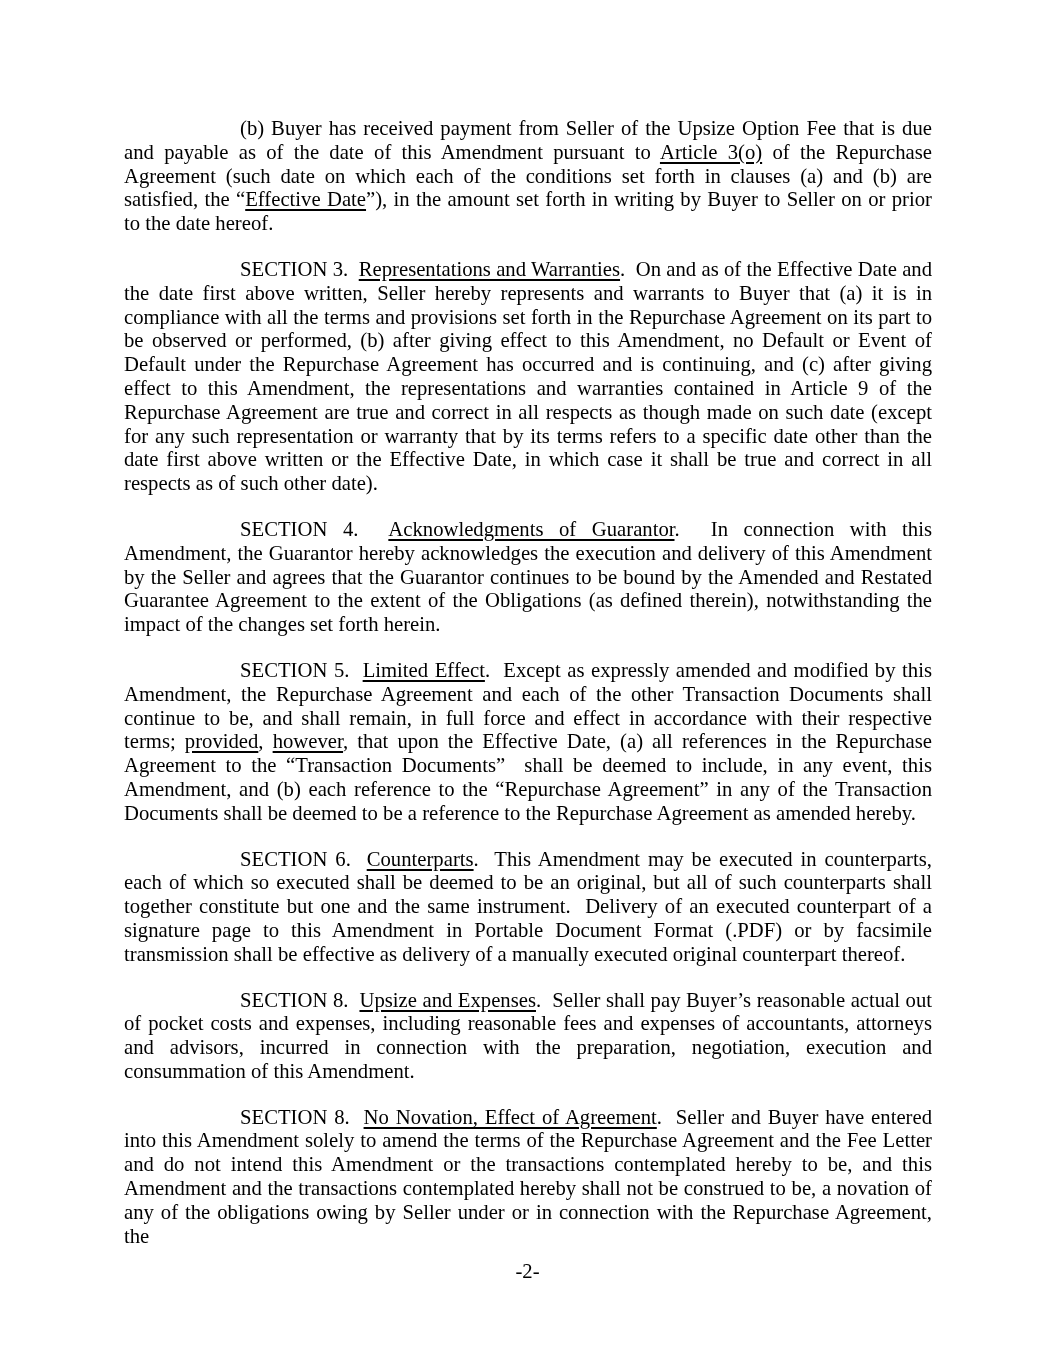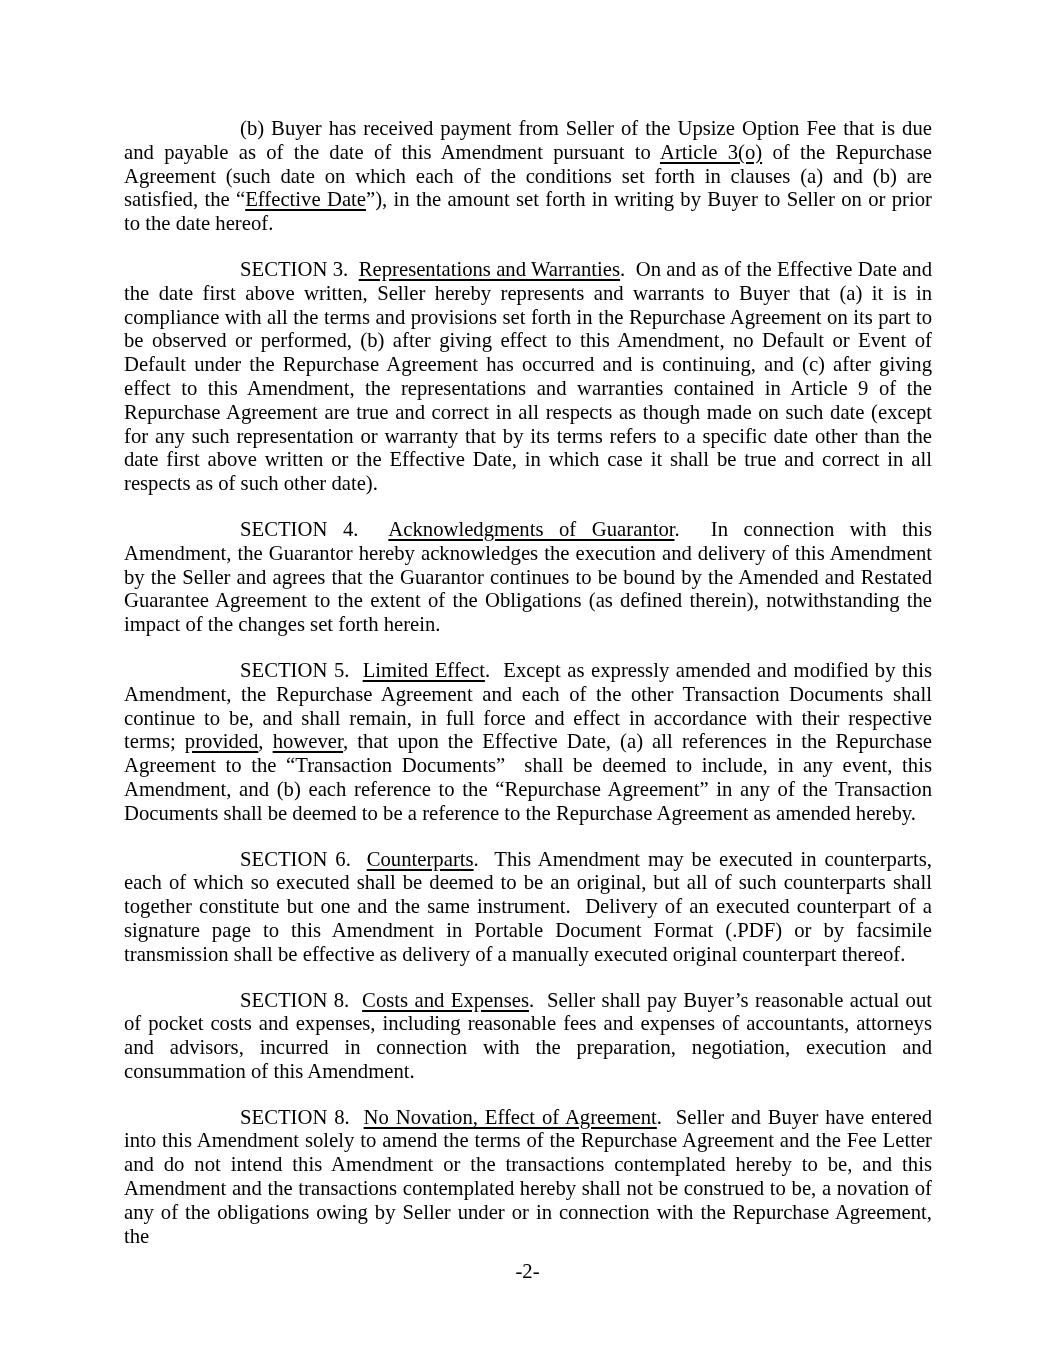--- a/index.html
+++ b/index.html
@@ -55,18 +55,18 @@
 </head>
 <body>
 
 <div class="page">
   <main class="doc-body">
       <p><span>(b) Buyer has received payment from Seller of the Upsize Option Fee that is due and payable as of the date of this Amendment pursuant to </span><span class="u">Article 3(o)</span><span> of the Repurchase Agreement (such date on which each of the conditions set forth in clauses (a) and (b) are satisfied, the “</span><span class="u">Effective Date</span><span>”), in the amount set forth in writing by Buyer to Seller on or prior to the date hereof.</span></p>
       <p><span class="b">SECTION 3.</span><span>&nbsp; </span><span class="u">Representations and Warranties</span><span>.&nbsp; On and as of the Effective Date and the date first above written, Seller hereby represents and warrants to Buyer that (a) it is in compliance with all the terms and provisions set forth in the Repurchase Agreement on its part to be observed or performed, (b) after giving effect to this Amendment, no Default or Event of Default under the Repurchase Agreement has occurred and is continuing, and (c) after giving effect to this Amendment, the representations and warranties contained in Article 9 of the Repurchase Agreement are true and correct in all respects as though made on such date (except for any such representation or warranty that by its terms refers to a specific date other than the date first above written or the Effective Date, in which case it shall be true and correct in all respects as of such other date).</span></p>
       <p><span class="b">SECTION 4.</span><span>&nbsp; </span><span class="u">Acknowledgments of Guarantor</span><span>.&nbsp; In connection with this Amendment, the Guarantor hereby acknowledges the execution and delivery of this Amendment by the Seller and agrees that the Guarantor continues to be bound by the Amended and Restated Guarantee Agreement to the extent of the Obligations (as defined therein), notwithstanding the impact of the changes set forth herein.</span></p>
       <p><span class="b">SECTION 5.</span><span>&nbsp; </span><span class="u">Limited Effect</span><span>.&nbsp; Except as expressly amended and modified by this Amendment, the Repurchase Agreement and each of the other Transaction Documents shall continue to be, and shall remain, in full force and effect in accordance with their respective terms; </span><span class="u">provided</span><span>, </span><span class="u">however</span><span>, that upon the Effective Date, (a) all references in the Repurchase Agreement to the “Transaction Documents”&nbsp; shall be deemed to include, in any event, this Amendment, and (b) each reference to the “Repurchase Agreement” in any of the Transaction Documents shall be deemed to be a reference to the Repurchase Agreement as amended hereby.</span></p>
       <p><span class="b">SECTION 6.</span><span>&nbsp; </span><span class="u">Counterparts</span><span>.&nbsp; This Amendment may be executed in counterparts, each of which so executed shall be deemed to be an original, but all of such counterparts shall together constitute but one and the same instrument.&nbsp; Delivery of an executed counterpart of a signature page to this Amendment in Portable Document Format (.PDF) or by facsimile transmission shall be effective as delivery of a manually executed original counterpart thereof.</span></p>
-      <p><span class="b">SECTION 8.</span><span>&nbsp; </span><span class="u">Costs and Expenses</span><span>.&nbsp; Seller shall pay Buyer’s reasonable actual out of pocket costs and expenses, including reasonable fees and expenses of accountants, attorneys and advisors, incurred in connection with the preparation, negotiation, execution and consummation of this Amendment.</span></p>
+      <p><span class="b">SECTION 8.</span><span>&nbsp; </span><span class="u">Upsize and Expenses</span><span>.&nbsp; Seller shall pay Buyer’s reasonable actual out of pocket costs and expenses, including reasonable fees and expenses of accountants, attorneys and advisors, incurred in connection with the preparation, negotiation, execution and consummation of this Amendment.</span></p>
       <p><span class="b">SECTION 8.</span><span>&nbsp; </span><span class="u">No Novation, Effect of Agreement</span><span>.&nbsp; Seller and Buyer have entered into this Amendment solely to amend the terms of the Repurchase Agreement and the Fee Letter and do not intend this Amendment or the transactions contemplated hereby to be, and this Amendment and the transactions contemplated hereby shall not be construed to be, a novation of any of the obligations owing by Seller under or in connection with the Repurchase Agreement, the</span></p>
     </main>
   <div class="page-number">-2-</div>
   <div class="doc-id">USActive 54003059.4</div>
 </div>
 
 </body></html>

